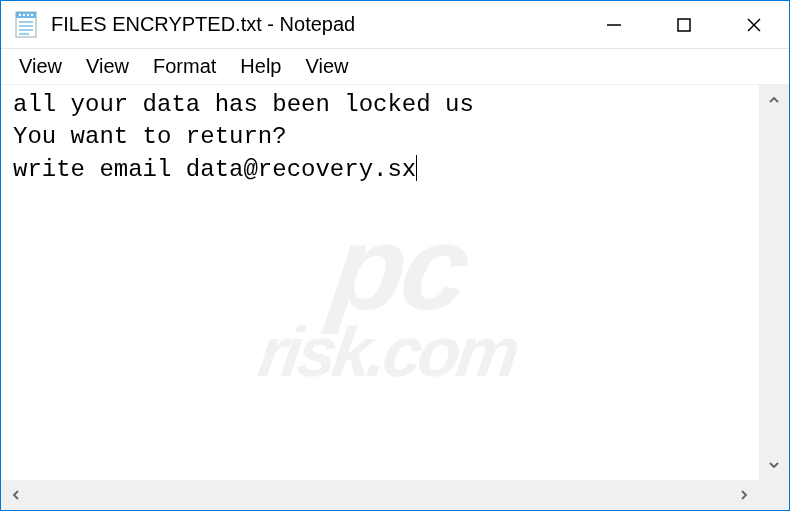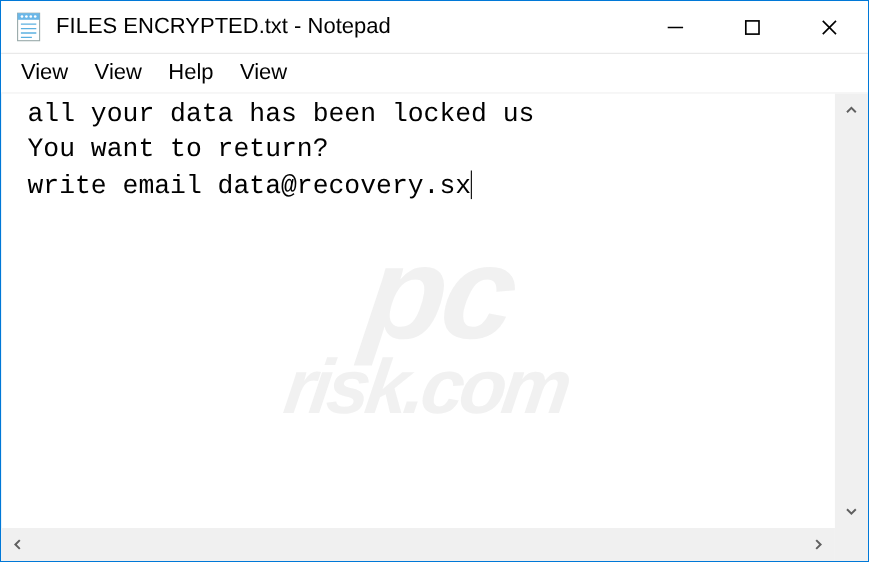--- a/index.html
+++ b/index.html
@@ -77,21 +77,21 @@
       flex: 1;
       position: relative;
       overflow: hidden;
     }
     .editor-content {
       position: absolute;
       top: 0;
       left: 0;
       right: 30px;
       bottom: 30px;
-      padding: 4px 24px;
+      padding: 4px 12px;
       font-family: Consolas, 'Courier New', monospace;
       font-size: 24px;
       line-height: 1.35;
       color: #000;
       white-space: pre-wrap;
       word-wrap: break-word;
       overflow: hidden;
     }
     .caret {
       display: inline-block;
@@ -198,20 +198,21 @@
           <line x1="3" y1="3" x2="15" y2="15" stroke="#000" stroke-width="1.5"></line>
           <line x1="15" y1="3" x2="3" y2="15" stroke="#000" stroke-width="1.5"></line>
         </svg>
       </div>
     </div>
   </div>
 
   <div class="menubar">
     <div class="menu-item">View</div>
     <div class="menu-item">View</div>
+    <div class="menu-item">Format</div>
     <div class="menu-item">Help</div>
     <div class="menu-item">View</div>
   </div>
 
   <div class="editor">
 
     <div class="watermark">
       <span>pc</span>
       <span class="sub">risk.com</span>
     </div>

